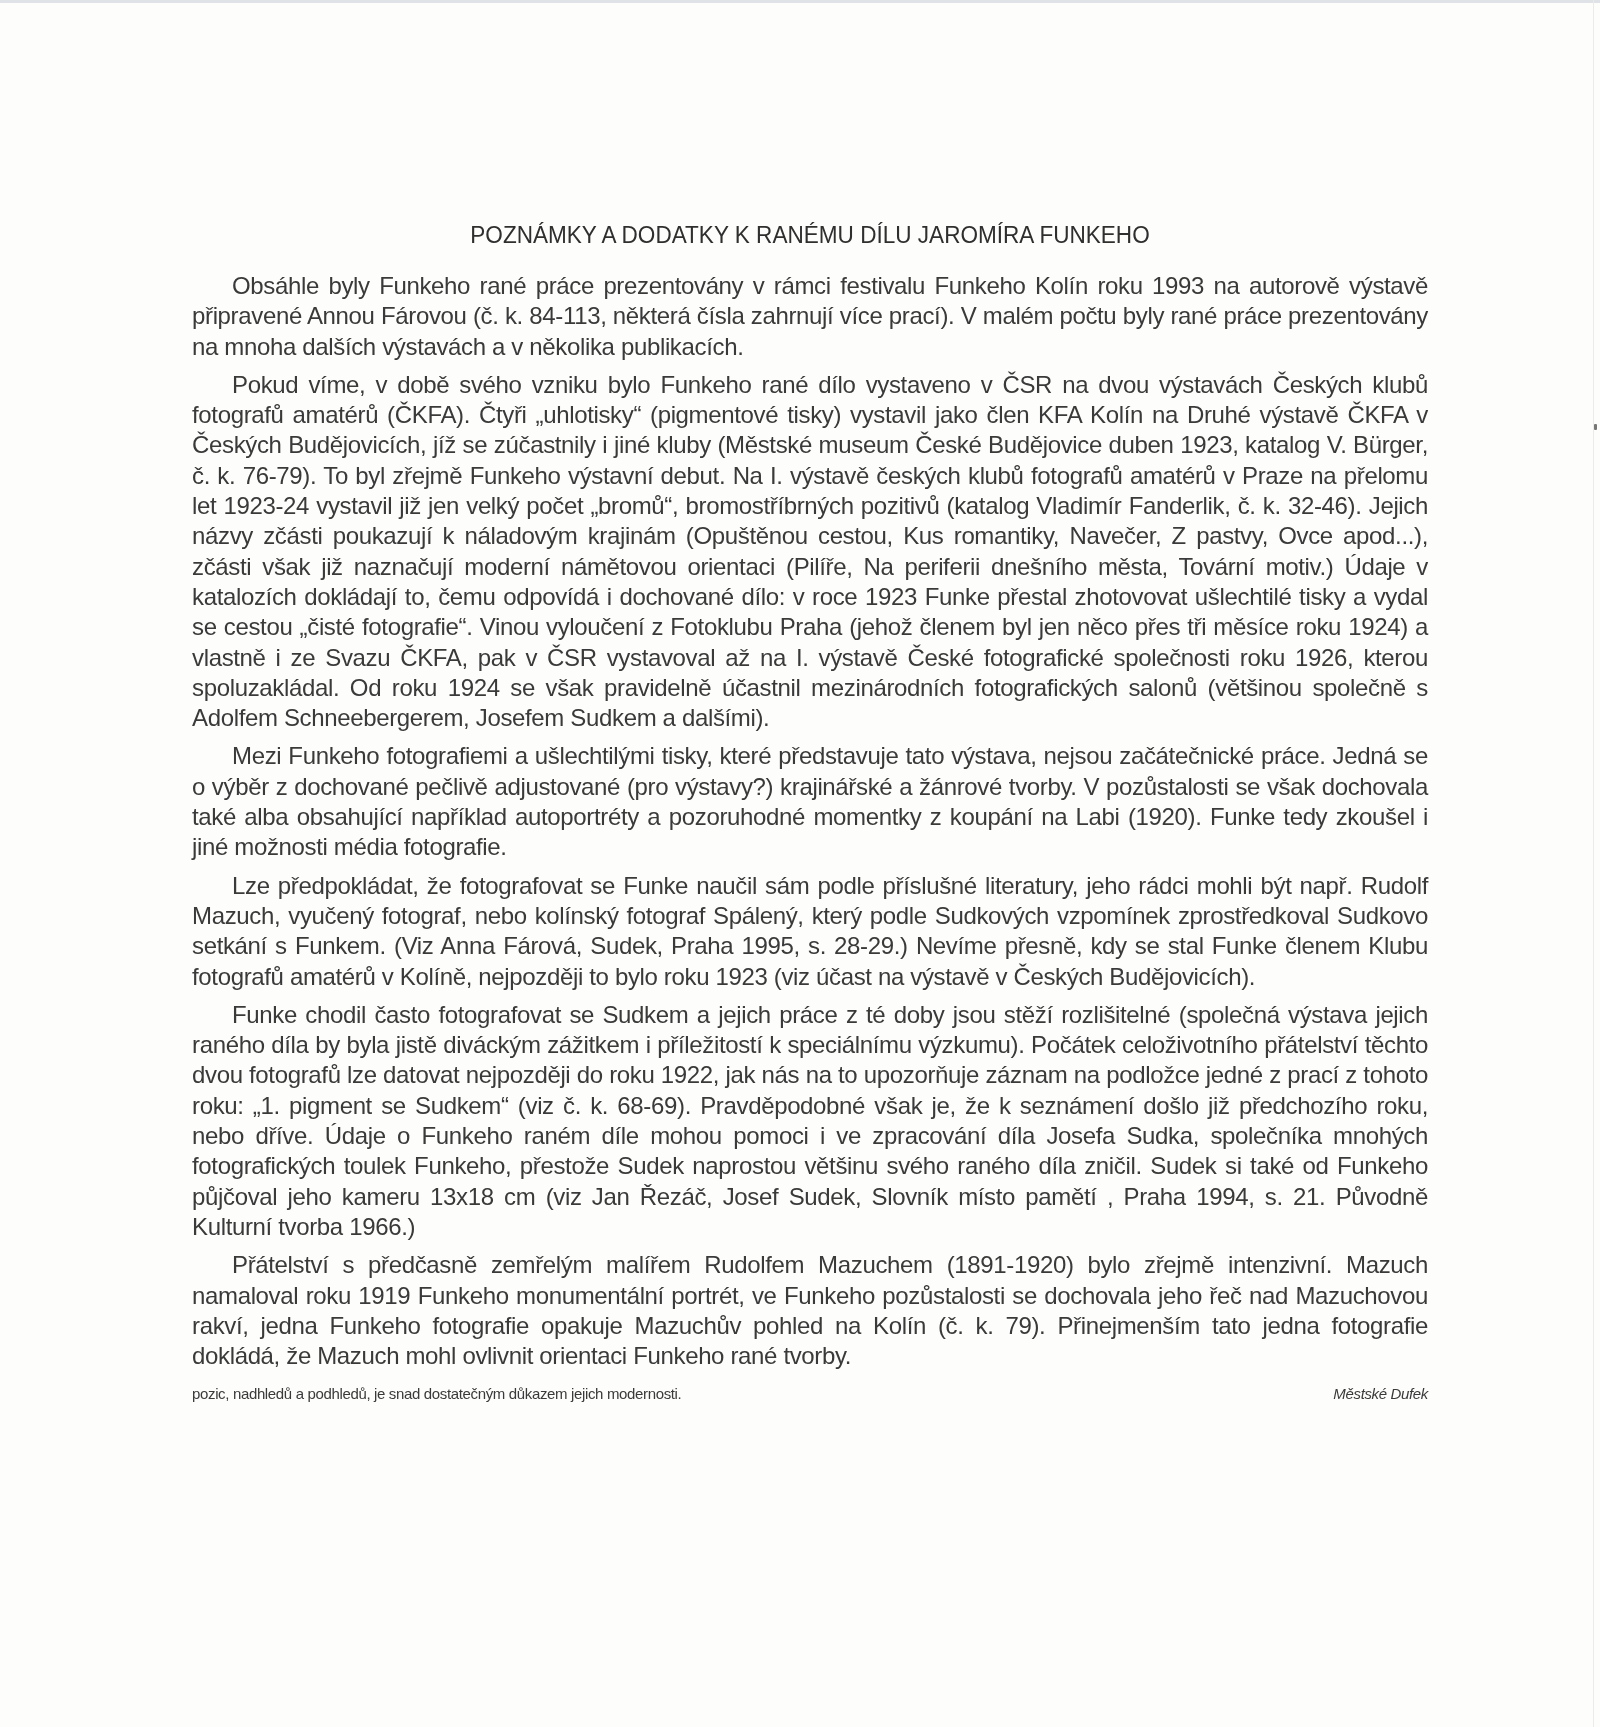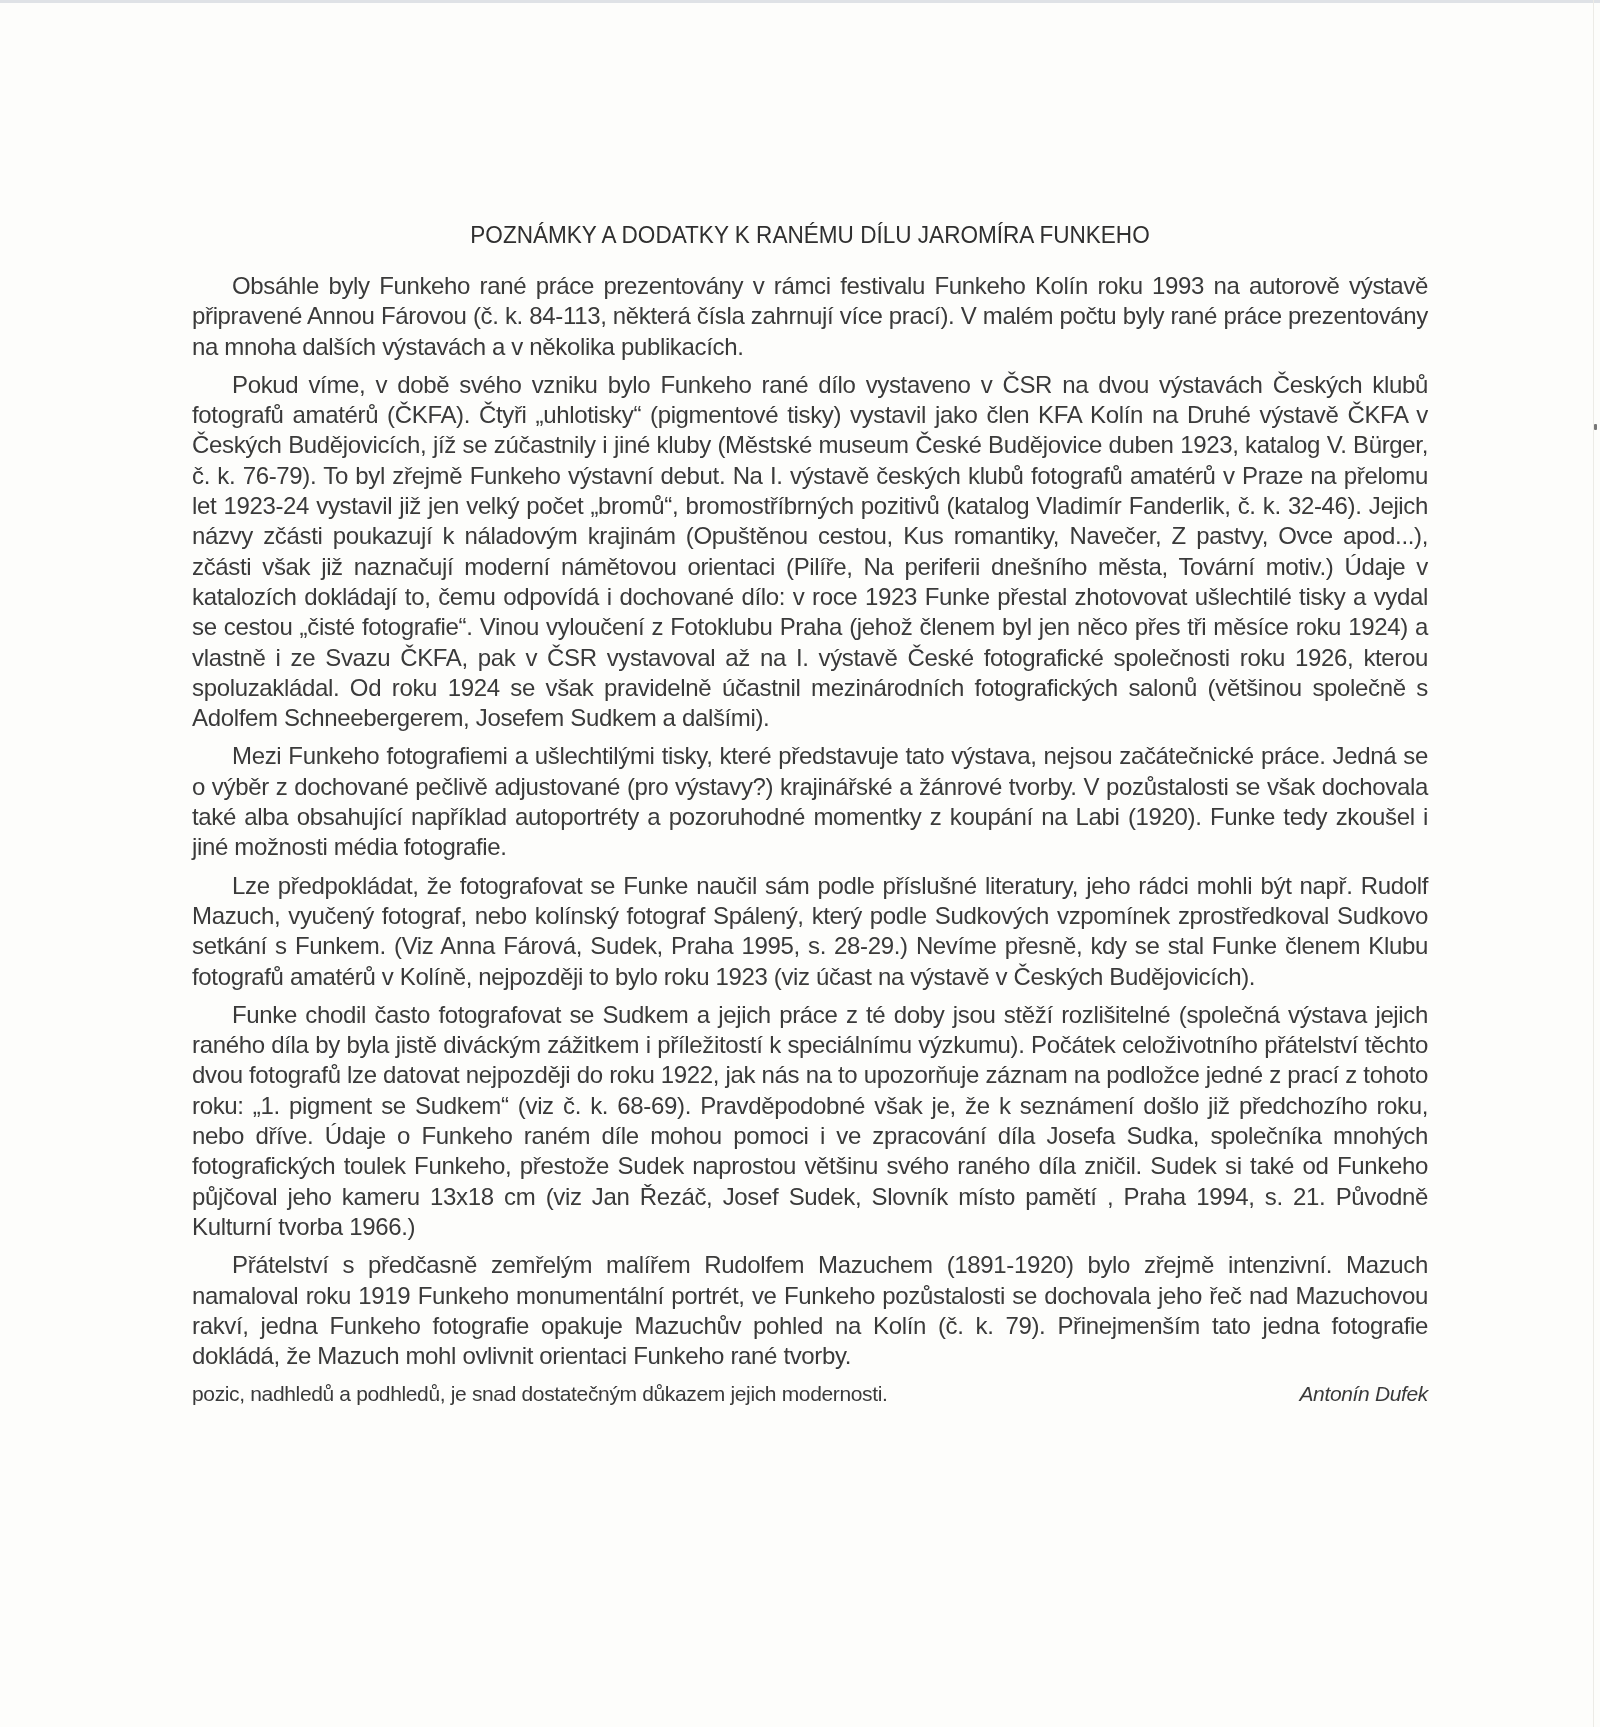--- a/index.html
+++ b/index.html
@@ -56,21 +56,21 @@
       line-height: 30.3px;
       text-align: justify;
       text-indent: 40px;
       hyphens: manual;
       letter-spacing: -0.35px;
       word-spacing: 0px;
     }
     .last-line {
       display: flex;
       justify-content: space-between;
-      font-size: 21px;
+      font-size: 15px;
       line-height: 30.3px;
       letter-spacing: -0.35px;
     }
     .author {
       font-style: italic;
       padding-right: 0px;
     }
   </style>
 </head>
 <body>
@@ -85,16 +85,16 @@
   <p class="para">Obsáhle byly Funkeho rané práce prezentovány v rámci festivalu Funkeho Kolín roku 1993 na autorově výstavě připravené Annou Fárovou (č. k. 84-113, některá čísla zahrnují více prací). V malém počtu byly rané práce prezentovány na mnoha dalších výstavách a v několika publikacích.</p>
   <p class="para">Pokud víme, v době svého vzniku bylo Funkeho rané dílo vystaveno v ČSR na dvou výstavách Českých klubů fotografů amatérů (ČKFA). Čtyři „uhlotisky“ (pigmentové tisky) vystavil jako člen KFA Kolín na Druhé výstavě ČKFA v Českých Budějovicích, jíž se zúčastnily i jiné kluby (Městské museum České Budějovice duben 1923, katalog V. Bürger, č. k. 76-79). To byl zřejmě Funkeho výstavní debut. Na I. výstavě českých klubů fotografů amatérů v Praze na přelomu let 1923-24 vystavil již jen velký počet „bromů“, bromostříbrných pozitivů (katalog Vladimír Fanderlik, č. k. 32-46). Jejich názvy zčásti poukazují k náladovým krajinám (Opuštěnou cestou, Kus romantiky, Navečer, Z pastvy, Ovce apod...), zčásti však již naznačují moderní námětovou orientaci (Pilíře, Na periferii dnešního města, Tovární motiv.) Údaje v katalozích dokládají to, čemu odpovídá i dochované dílo: v roce 1923 Funke přestal zhotovovat ušlechtilé tisky a vydal se cestou „čisté fotografie“. Vinou vyloučení z Fotoklubu Praha (jehož členem byl jen něco přes tři měsíce roku 1924) a vlastně i ze Svazu ČKFA, pak v ČSR vystavoval až na I. výstavě České fotografické společnosti roku 1926, kterou spoluzakládal. Od roku 1924 se však pravidelně účastnil mezinárodních fotografických salonů (většinou společně s Adolfem Schneebergerem, Josefem Sudkem a dalšími).</p>
   <p class="para">Mezi Funkeho fotografiemi a ušlechtilými tisky, které představuje tato výstava, nejsou začátečnické práce. Jedná se o výběr z dochované pečlivě adjustované (pro výstavy?) krajinářské a žánrové tvorby. V pozůstalosti se však dochovala také alba obsahující například autoportréty a pozoruhodné momentky z koupání na Labi (1920). Funke tedy zkoušel i jiné možnosti média fotografie.</p>
   <p class="para">Lze předpokládat, že fotografovat se Funke naučil sám podle příslušné literatury, jeho rádci mohli být např. Rudolf Mazuch, vyučený fotograf, nebo kolínský fotograf Spálený, který podle Sudkových vzpomínek zprostředkoval Sudkovo setkání s Funkem. (Viz Anna Fárová, Sudek, Praha 1995, s. 28-29.) Nevíme přesně, kdy se stal Funke členem Klubu fotografů amatérů v Kolíně, nejpozději to bylo roku 1923 (viz účast na výstavě v Českých Budějovicích).</p>
   <p class="para">Funke chodil často fotografovat se Sudkem a jejich práce z té doby jsou stěží rozlišitelné (společná výstava jejich raného díla by byla jistě diváckým zážitkem i příležitostí k speciálnímu výzkumu). Počátek celoživotního přátelství těchto dvou fotografů lze datovat nejpozději do roku 1922, jak nás na to upozorňuje záznam na podložce jedné z prací z tohoto roku: „1. pigment se Sudkem“ (viz č. k. 68-69). Pravděpodobné však je, že k seznámení došlo již předchozího roku, nebo dříve. Údaje o Funkeho raném díle mohou pomoci i ve zpracování díla Josefa Sudka, společníka mnohých fotografických toulek Funkeho, přestože Sudek naprostou většinu svého raného díla zničil. Sudek si také od Funkeho půjčoval jeho kameru 13x18 cm (viz Jan Řezáč, Josef Sudek, Slovník místo pamětí , Praha 1994, s. 21. Původně Kulturní tvorba 1966.)</p>
   <p class="para">Přátelství s předčasně zemřelým malířem Rudolfem Mazuchem (1891-1920) bylo zřejmě intenzivní. Mazuch namaloval roku 1919 Funkeho monumentální portrét, ve Funkeho pozůstalosti se dochovala jeho řeč nad Mazuchovou rakví, jedna Funkeho fotografie opakuje Mazuchův pohled na Kolín (č. k. 79). Přinejmenším tato jedna fotografie dokládá, že Mazuch mohl ovlivnit orientaci Funkeho rané tvorby.</p>
 
   <div>
     <div class="last-line">
       <span>pozic, nadhledů a podhledů, je snad dostatečným důkazem jejich modernosti.</span>
-      <span class="author">Antonín Dufek</span>
+      <span class="author">Městské Dufek</span>
     </div>
   </div>
 </div>
 
 </body></html>

